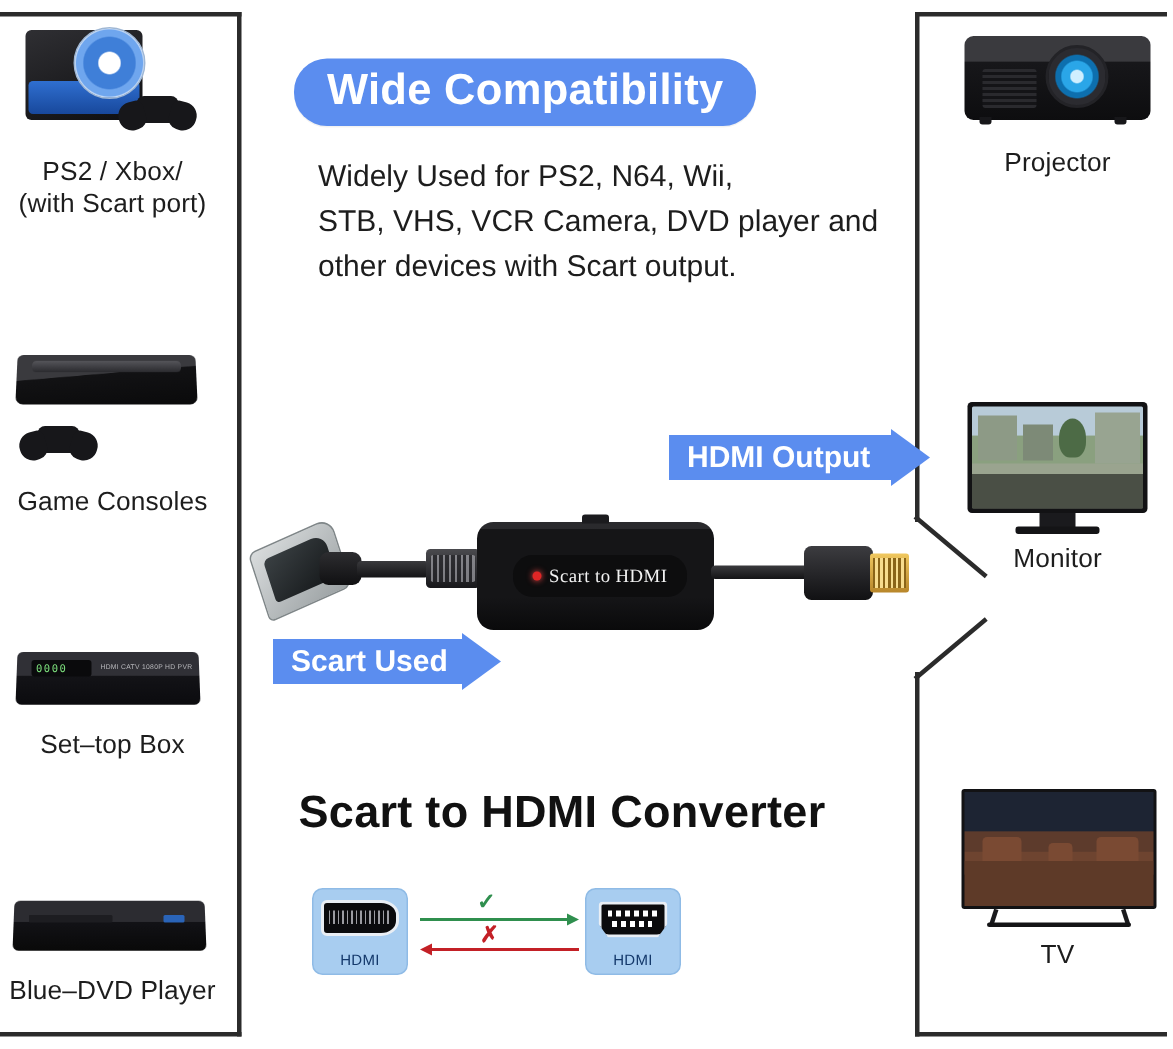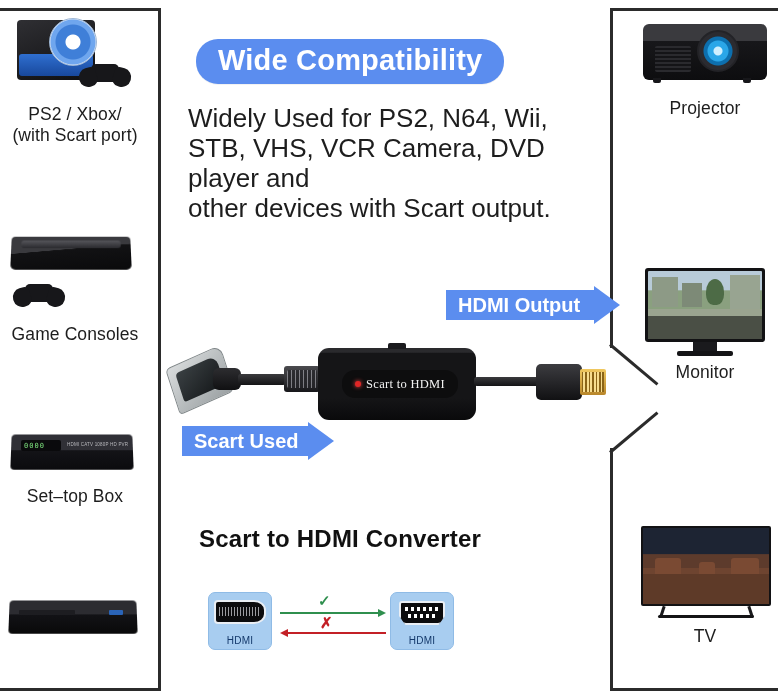--- a/index.html
+++ b/index.html
@@ -93,22 +93,22 @@
 
   
   #headline-pill{
     position:absolute;left:196px;top:39px;
     background:#5b8def;color:#ffffff;
     border-radius:22px;padding:5px 22px 7px 22px;
     font-size:29px;font-weight:bold;letter-spacing:.2px;
     box-shadow:0 1px 0 rgba(0,0,0,.05);
   }
   #headline-body{
-    position:absolute;left:188px;top:103px;width:400px;
-    font-size:26px;line-height:30px;color:#1d1d1d;white-space:pre-line;
+    position:absolute;left:212px;top:103px;width:400px;
+    font-size:20px;line-height:30px;color:#1d1d1d;white-space:pre-line;
   }
 
   
   .arrow-callout{position:absolute;height:38px;display:flex;align-items:center;}
   .arrow-rect{position:absolute;left:0;top:4px;height:30px;background:#5b8def;}
   .arrow-head{position:absolute;top:0;width:0;height:0;border-top:19px solid transparent;border-bottom:19px solid transparent;border-left:26px solid #5b8def;}
   .arrow-text{position:relative;color:#ffffff;font-size:20px;font-weight:bold;z-index:2;padding-left:12px;white-space:nowrap;}
 
   #scart-input-arrow{left:182px;top:422px;}
   #hdmi-output-arrow{left:446px;top:286px;align-items:center;}
@@ -131,21 +131,21 @@
   #cable-left{position:absolute;left:238px;top:374px;width:48px;height:11px;background:linear-gradient(180deg,#3a3a3d,#141416);border-radius:3px;}
   #ferrite{position:absolute;left:284px;top:366px;width:36px;height:26px;background:linear-gradient(180deg,#4a4a4e,#17171a);border-radius:3px;}
   #ferrite .grill{position:absolute;left:3px;top:4px;width:30px;height:18px;background:repeating-linear-gradient(90deg,#9a9aa0 0 1.5px,#26262a 1.5px 4px);opacity:.75;border-radius:2px;}
   #cable-right{position:absolute;left:474px;top:377px;width:66px;height:9px;background:linear-gradient(180deg,#3a3a3d,#141416);border-radius:3px;}
   #hdmi-plug{position:absolute;left:536px;top:360px;width:72px;height:44px;}
   .hp-body{position:absolute;left:0;top:4px;width:46px;height:36px;background:linear-gradient(180deg,#3c3c40,#111113);border-radius:5px;}
   .hp-gold{position:absolute;left:44px;top:9px;width:26px;height:26px;background:linear-gradient(180deg,#f0c860,#b8862a);border-radius:2px;}
   .hp-gold .pins{position:absolute;left:2px;top:3px;width:22px;height:20px;background:repeating-linear-gradient(90deg,#8a6418 0 1.5px,#f7dc8e 1.5px 3.4px);}
 
   
-  #converter-title{position:absolute;left:199px;top:525px;font-size:24px;font-weight:bold;color:#111;letter-spacing:.2px;}
+  #converter-title{position:absolute;left:199px;top:525px;font-size:30px;font-weight:bold;color:#111;letter-spacing:.2px;}
   #port-diagram{position:absolute;left:208px;top:592px;width:244px;height:60px;}
   .port-tile{position:absolute;top:0;width:62px;height:56px;background:#a8cdf0;border-radius:7px;border:1px solid #8fbbe6;}
   .port-tile .plug{position:absolute;background:#0b0b0d;}
   .port-tile .cap{position:absolute;font-size:10px;color:#14396b;width:100%;text-align:center;bottom:3px;letter-spacing:.2px;}
   #tile-scart{left:0;}
   #tile-hdmi{left:182px;}
   .scart-shape{left:5px;top:7px;width:52px;height:24px;border-radius:4px 12px 12px 4px/4px 10px 10px 4px;
     background:#0b0b0d;border:2px solid #e9eef4;box-sizing:border-box;}
   .scart-pins{position:absolute;left:10px;top:14px;width:42px;height:9px;background:repeating-linear-gradient(90deg,#9b9ba0 0 1.2px,#0b0b0d 1.2px 3px);}
   .hdmi-shape{left:8px;top:8px;width:46px;height:24px;background:#0b0b0d;border:2px solid #e9eef4;box-sizing:border-box;
@@ -224,20 +224,21 @@
       </div>
       <div class="device-label">Set–top Box</div>
     </div>
 
     <div class="device-cell" style="top:590px;">
       <div class="device-art" style="width:140px;height:60px;">
         <div class="bd"></div>
         <div class="bd-tray"></div>
         <div class="bd-led"></div>
       </div>
+      <div class="device-label">Blue–DVD Player</div>
     </div>
   </div>
 
   <div class="side-col" id="right-col">
 
     <div class="device-cell" style="top:12px;">
       <div class="device-art" style="width:140px;height:86px;">
         <div class="pj">
             <div class="pj-vent"></div>
           </div>

